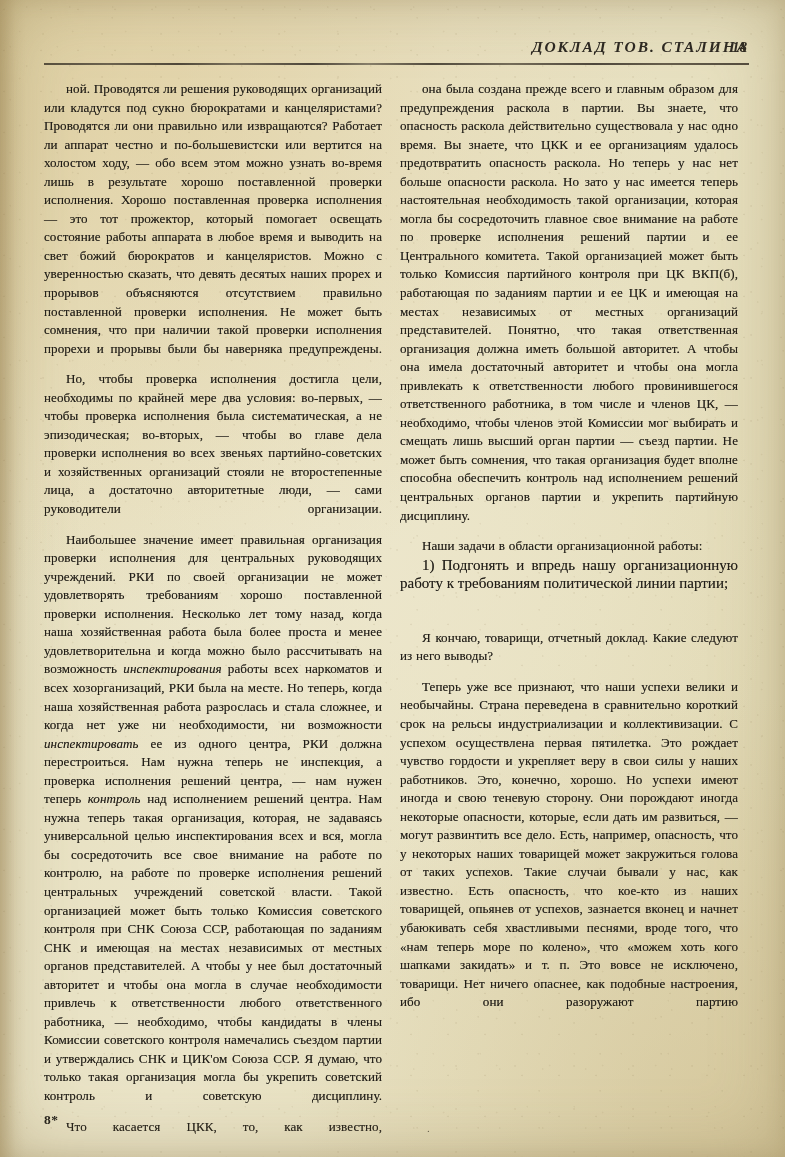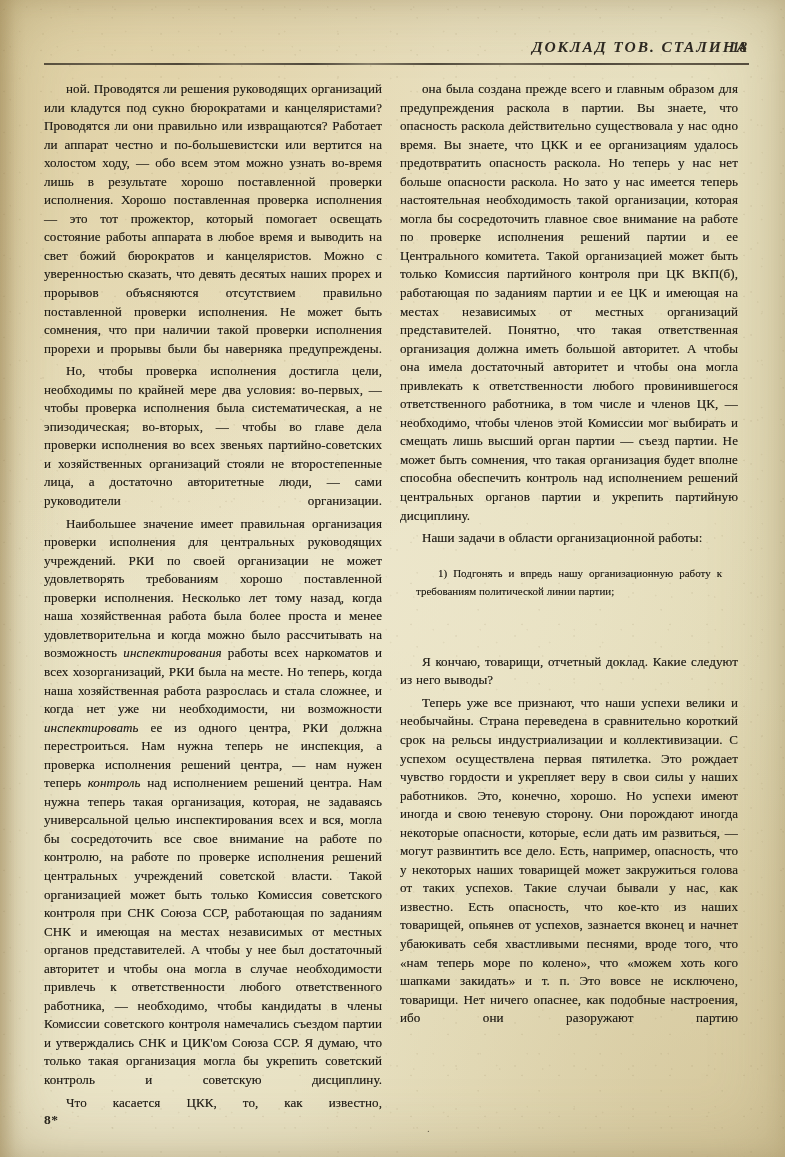--- a/index.html
+++ b/index.html
@@ -109,36 +109,36 @@
     text-indent: 22px;
     text-align: justify;
     font-size: 13.1px;
     line-height: 18.55px;
     color: #211e19;
     letter-spacing: 0.05px;
     word-spacing: 0.4px;
     -webkit-font-smoothing: none;
     text-shadow: 0 0 0.55px rgba(45,40,30,0.55);
   }
-  .para + .para { margin-top: 4px; }
+  .para + .para { margin-top: 12px; }
 
   
   .para.fulljust {
     text-align-last: justify;
   }
 
   em.it {
     font-style: italic;
   }
 
   .listitem {
-    margin: 16px;
+    margin: 0;
     text-indent: 22px;
     text-align: justify;
-    font-size: 11px;
+    font-size: 15px;
     line-height: 18.55px;
     color: #211e19;
     text-shadow: 0 0 0.55px rgba(45,40,30,0.55);
   }
 
   .break-gap { height: 36px; }
 
   
   .signature {
     position: absolute;

